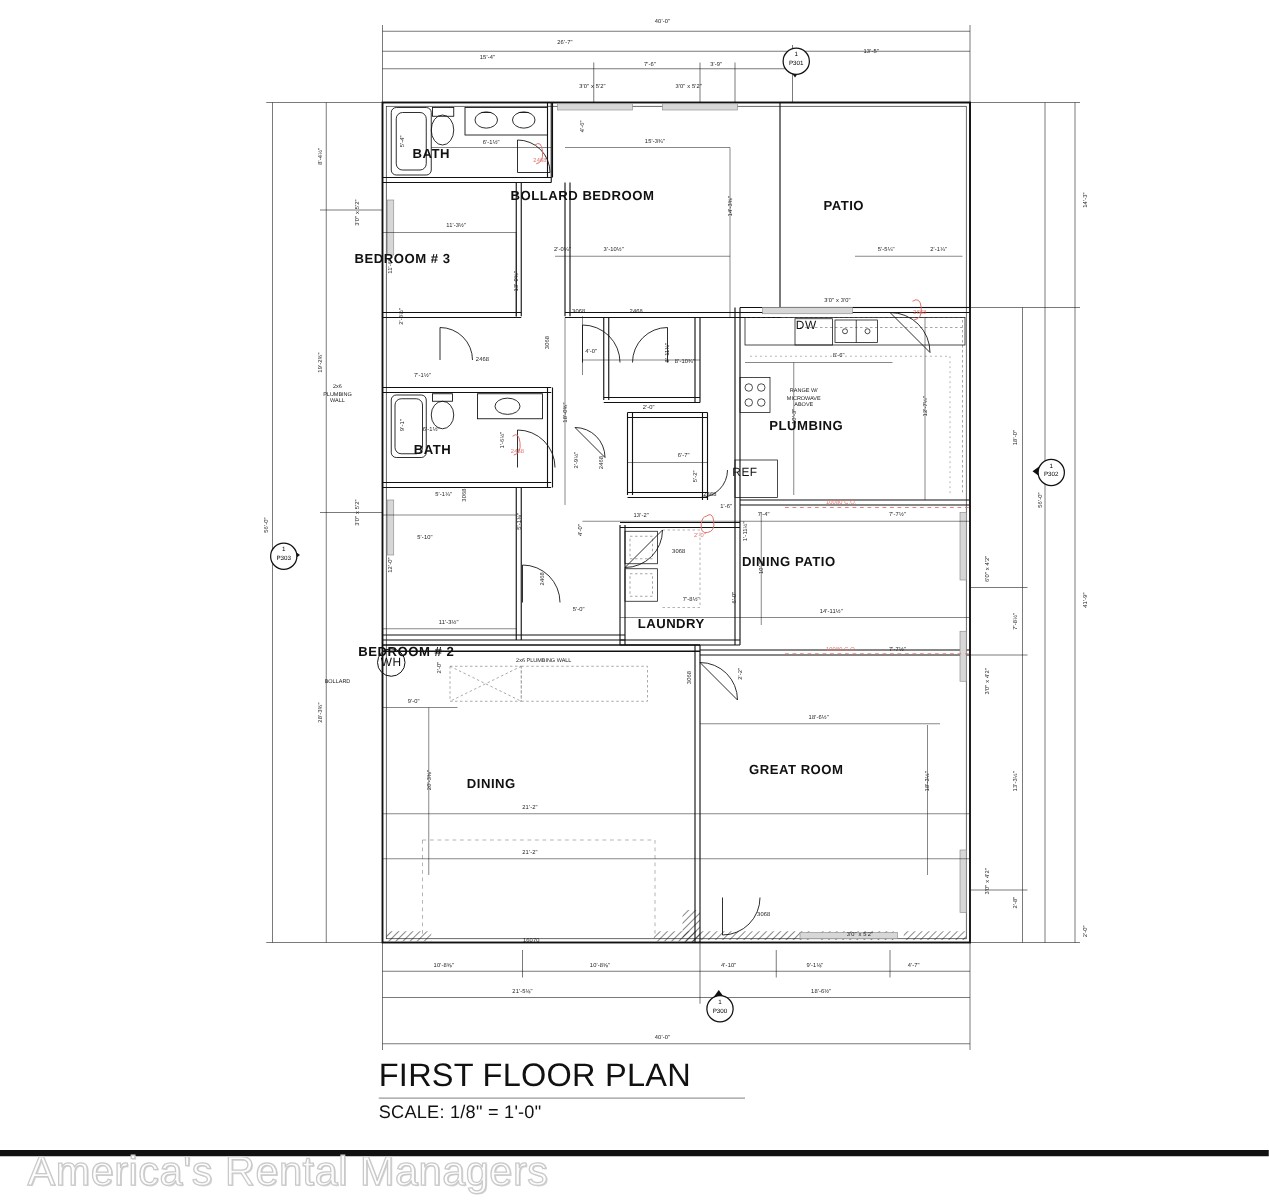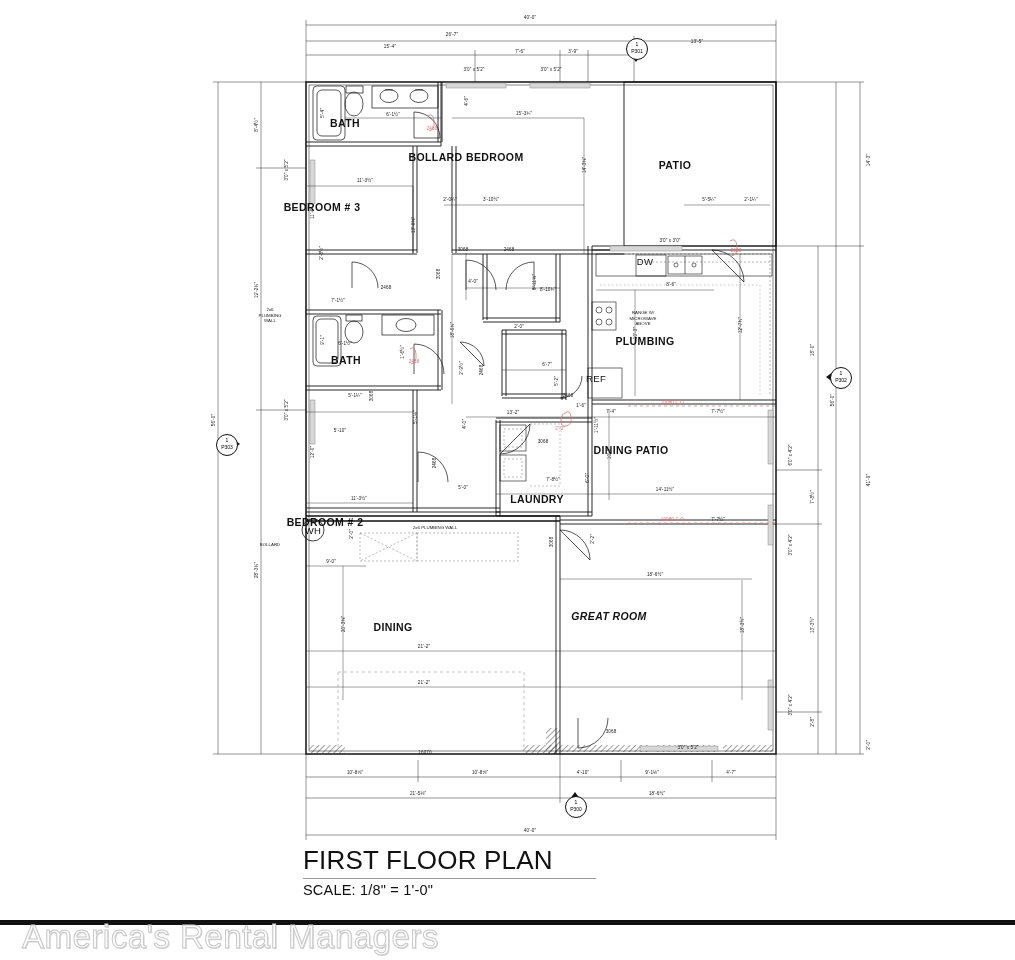--- a/index.html
+++ b/index.html
@@ -357,21 +357,21 @@
   <div id="rooms-layer">
       <div class="lbl room" style="left: 345px; top: 123px; transform: translate(-50%, -50%);">BATH</div>
       <div class="lbl room" style="left: 466px; top: 157px; transform: translate(-50%, -50%);">BOLLARD BEDROOM</div>
       <div class="lbl room" style="left: 675px; top: 165px; transform: translate(-50%, -50%);">PATIO</div>
       <div class="lbl room" style="left: 322px; top: 207px; transform: translate(-50%, -50%);">BEDROOM # 3</div>
       <div class="lbl room" style="left: 645px; top: 341px; transform: translate(-50%, -50%);">PLUMBING</div>
       <div class="lbl room" style="left: 346px; top: 360px; transform: translate(-50%, -50%);">BATH</div>
       <div class="lbl room" style="left: 631px; top: 450px; transform: translate(-50%, -50%);">DINING PATIO</div>
       <div class="lbl room" style="left: 325px; top: 489px; transform: translate(-50%, -50%); margin-top: 33px;">BEDROOM # 2</div>
       <div class="lbl room" style="left: 537px; top: 499px; transform: translate(-50%, -50%);">LAUNDRY</div>
-      <div class="lbl room" style="left: 609px; top: 616px; transform: translate(-50%, -50%); font-style: italic;">GREAT ROOM</div>
+      <div class="lbl room" style="left: 637px; top: 616px; transform: translate(-50%, -50%);">GREAT ROOM</div>
       <div class="lbl room" style="left: 393px; top: 627px; transform: translate(-50%, -50%);">DINING</div>
     </div>
   <div id="appl-layer">
       <div class="lbl room sm appl" style="left: 645px; top: 261px; transform: translate(-50%, -50%);">DW</div>
       <div class="lbl room sm appl" style="left: 596px; top: 378px; transform: translate(-50%, -50%);">REF</div>
       <div class="lbl room sm appl" style="left: 313px; top: 530px; transform: translate(-50%, -50%);">WH</div>
     </div>
   <div id="notes-layer">
       <div class="lbl note" style="left: 270px; top: 315px; transform: translate(-50%, -50%);">
         <div>2x6</div>

